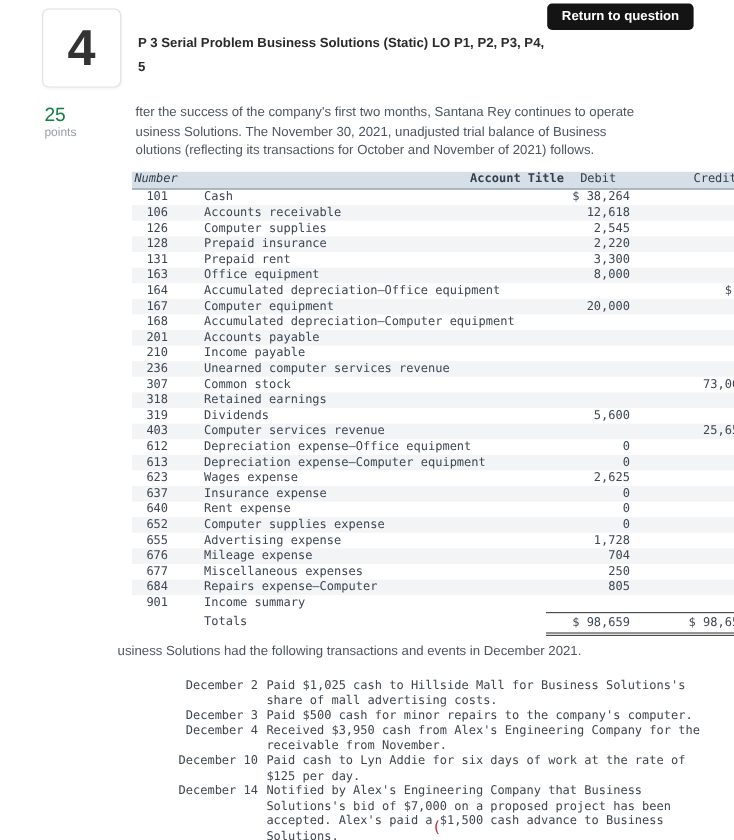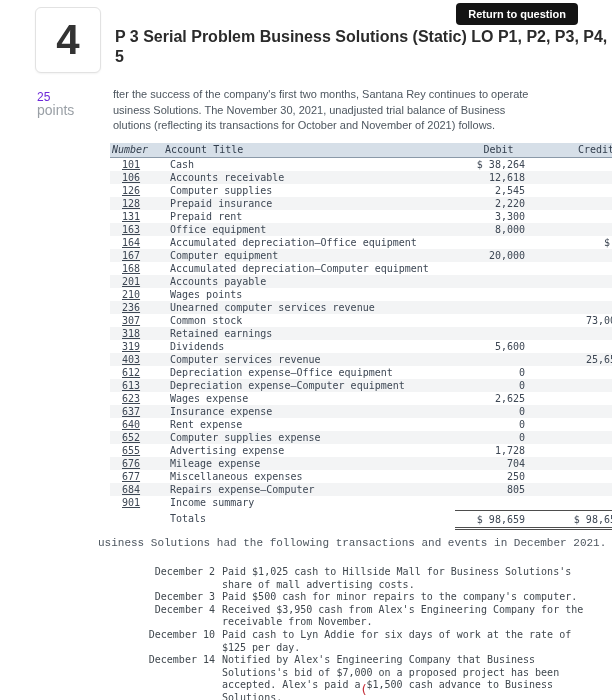--- a/index.html
+++ b/index.html
@@ -17,55 +17,55 @@
   }
   .q-num{font-size:42px;font-weight:600;color:#333;line-height:1;}
   .return-btn{
     position:absolute;top:3px;right:34px;
     background:#141414;color:#fff;border:none;border-radius:4px;
     font-family:"Liberation Sans",sans-serif;font-size:11px;font-weight:700;
     padding:5px 12px;cursor:pointer;
   }
   .page-title{
     position:absolute;left:115px;top:27px;width:465px;
-    font-size:16px;font-weight:700;color:#2b2b2b;line-height:19.5px;
+    font-size:11px;font-weight:700;color:#2b2b2b;line-height:19.5px;
   }
   .page-title div{white-space:nowrap;}
   .points{position:absolute;left:37px;top:90px;}
-  .points .val{font-size:12px;color:#6d28d9;line-height:14px;}
-  .points .lbl{font-size:14px;color:#9aa0a6;line-height:13px;}
+  .points .val{font-size:16px;color:#15803d;line-height:14px;}
+  .points .lbl{font-size:10px;color:#9aa0a6;line-height:13px;}
   
   .intro{
     position:absolute;left:113px;top:87px;
     font-size:11px;color:#4d565f;line-height:15.5px;
   }
   .intro div{white-space:nowrap;}
   .para2{
     position:absolute;left:98px;top:537px;
-    font-size:11px;color:#4d565f;white-space:nowrap;font-family:Liberation Mono, monospace;
+    font-size:11px;color:#4d565f;white-space:nowrap;
   }
   
   .tb-wrap{position:absolute;left:110px;top:143px;width:502px;overflow:hidden;}
   .tb-inner{
     width:512px;
     font-family:"DejaVu Sans Mono","Liberation Mono",monospace;
     font-size:10px;line-height:13px;color:#3d4754;
   }
   .tb-header{
     display:grid;grid-template-columns:55px 305px 57px 95px;
     background:#d6dfe8;border-bottom:1px solid #8a99a8;
     height:14px;line-height:14px;color:#323e4d;
   }
   .h-num{padding-left:2px;font-style:italic;}
-  .h-title{text-align:left;}
+  .h-title{text-align:right;font-weight:bold;}
   .h-debit{text-align:center;}
   .h-credit{text-align:right;padding-right:8px;white-space:pre;}
   .tb-row{display:grid;grid-template-columns:55px 305px 57px 95px;height:13px;}
   .tb-rows .tb-row:nth-child(even){background:#f3f4f5;}
-  .c-num{padding-left:12px;white-space:pre;text-decoration:underline;}
+  .c-num{padding-left:12px;white-space:pre;}
   .c-title{padding-left:5px;white-space:nowrap;overflow:hidden;}
   .c-debit{text-align:right;padding-right:2px;white-space:pre;}
   .c-credit{text-align:right;white-space:pre;}
   .tb-totals{
     display:grid;grid-template-columns:55px 290px 167px;
     margin-top:1px;height:20px;
   }
   .tot-label{padding-left:5px;line-height:18px;}
   .tot-amounts{
     display:flex;align-items:center;
@@ -179,21 +179,21 @@
           <span class="c-credit"></span>
         </div>
         <div class="tb-row">
           <span class="c-num">201</span>
           <span class="c-title">Accounts payable</span>
           <span class="c-debit"></span>
           <span class="c-credit"></span>
         </div>
         <div class="tb-row">
           <span class="c-num">210</span>
-          <span class="c-title">Wages points</span>
+          <span class="c-title">Income payable</span>
           <span class="c-debit"></span>
           <span class="c-credit"></span>
         </div>
         <div class="tb-row">
           <span class="c-num">236</span>
           <span class="c-title">Unearned computer services revenue</span>
           <span class="c-debit"></span>
           <span class="c-credit"></span>
         </div>
         <div class="tb-row">

